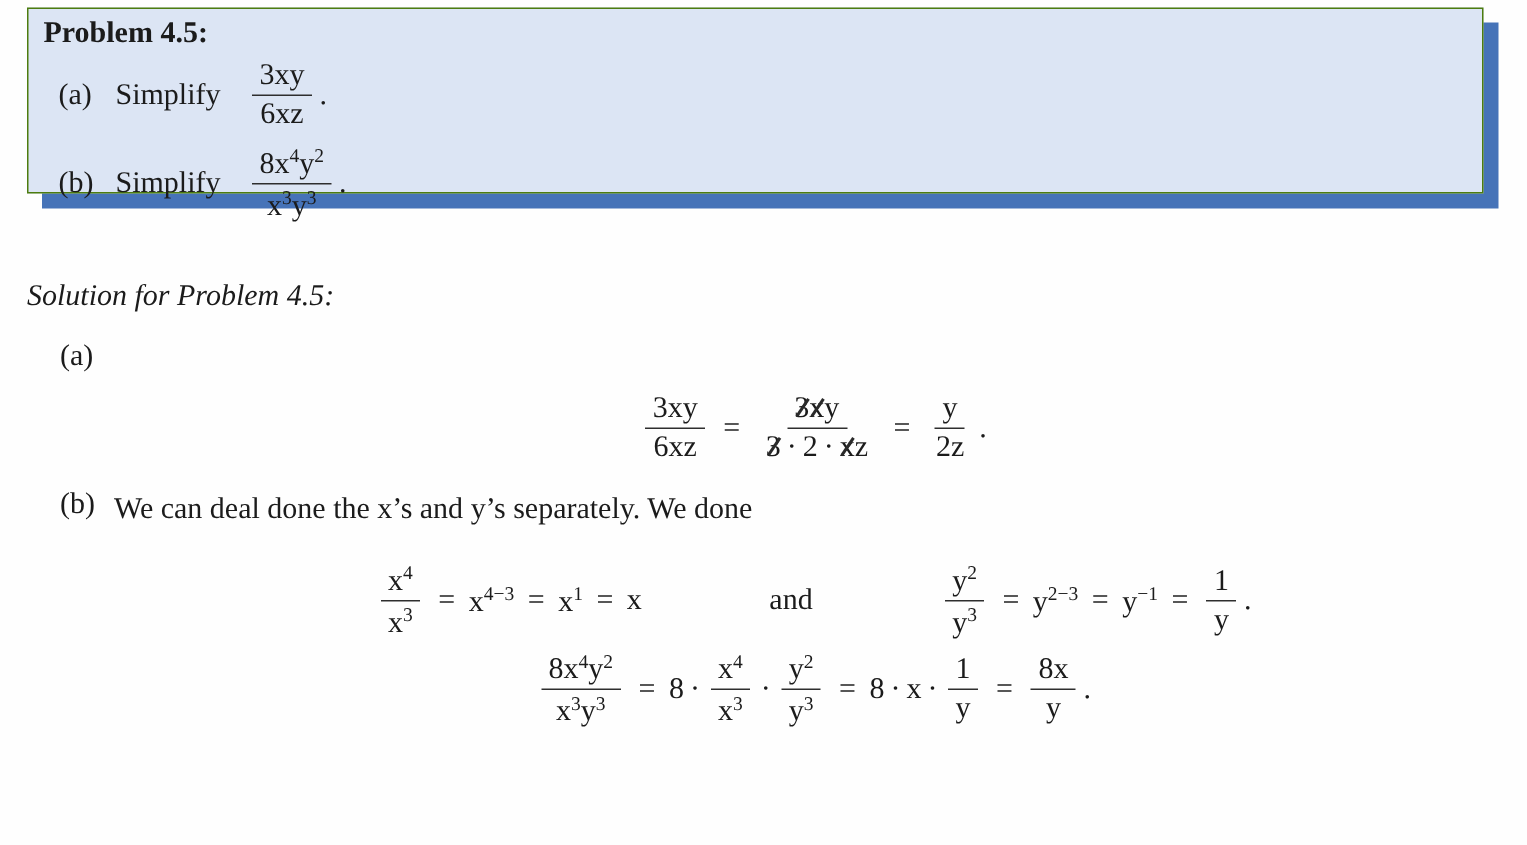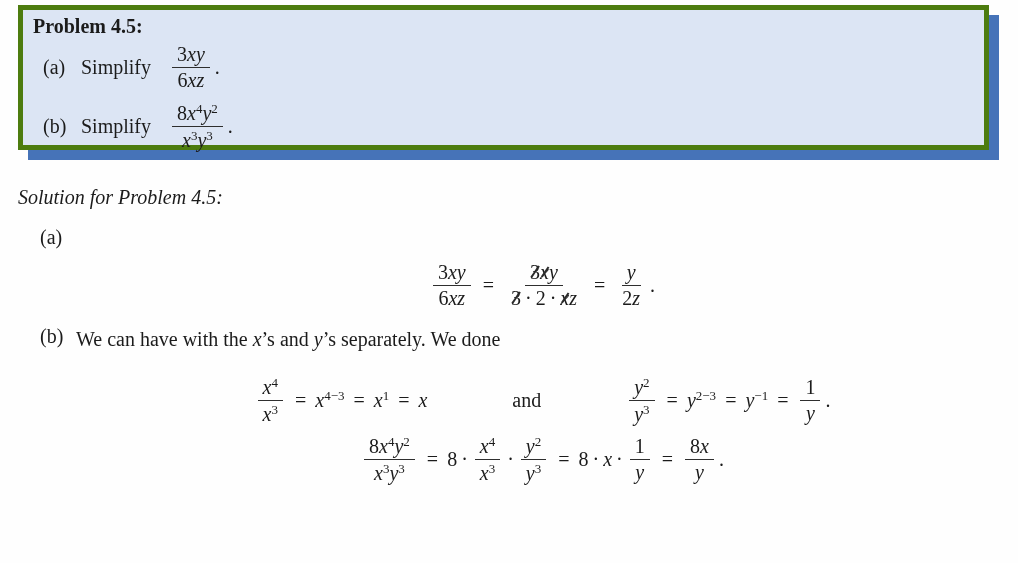--- a/index.html
+++ b/index.html
@@ -6,41 +6,41 @@
   body {
     width:1018px; height:563px; overflow:hidden;
     background:#fefefe;
     font-family:"Liberation Serif", serif;
     color:#1b1b1b; font-size:20px;
   }
   .page { position:relative; width:1018px; height:563px; }
 
   
   .problem-box {
-    position:absolute; left:18px; top:5px; width:971px; height:145px;
+    position:absolute; left:18px; top:5px; width:971px; height:124px;
     box-sizing:border-box;
     background:#dce5f4;
-    border:5px solid #4d7c0f;
+    border:1px solid #4d7c0f;
     box-shadow:10px 10px 0 #4673b8;
     padding:5px 0 0 10px;
   }
   .pb-title { font-weight:bold; font-size:20px; }
   .pb-row { display:flex; align-items:center; margin-left:10px; margin-top:3px; height:52px; }
   .pb-row.rowb { height:58px; margin-top:4px; }
   .pb-label { width:38px; }
   .pb-verb { margin-right:18px; }
 
   
   .frac {
     display:inline-flex; flex-direction:column; align-items:center;
     vertical-align:middle; margin:0 3px; text-align:center; line-height:1.05;
   }
   .frac .num { display:block; padding:0 5px 2px; border-bottom:1.6px solid #2e2e2e; white-space:nowrap; }
   .frac .den { display:block; padding:2px 5px 0; white-space:nowrap; }
-  .mi { font-style:italic; }
+  .mi { }
   .up { font-style:normal; }
   .e  { font-size:13px; vertical-align:7px; font-style:normal; letter-spacing:0; }
   .rel { margin:0 9px; }
   .cdot { margin:0 4px; }
   .per { margin-left:2px; }
   .cancel { position:relative; display:inline-block; }
   .cancel::after {
     content:""; position:absolute; left:-18%; top:47%; width:136%; height:1.6px;
     background:#2a2a2a; transform:rotate(-56deg);
   }
@@ -113,21 +113,21 @@
       <span class="frac">
         <span class="num"><span class="mi">y</span></span>
         <span class="den"><span class="up">2</span><span class="mi">z</span></span>
       </span>
       <span class="per">.</span>
     </div>
 
     <div class="para" style="margin-top:10px;">
       <span class="p-label">(b)</span>
       <div class="p-text">
-        <span>We can have with the </span><span class="mi">x</span><span>’s and </span><span class="mi">y</span><span>’s separately. We done</span>
+        <span>We can deal done the </span><span class="mi">x</span><span>’s and </span><span class="mi">y</span><span>’s separately. We done</span>
       </div>
     </div>
 
     <div class="eq-row eq-b">
       <span style="display:inline-flex;align-items:center;">
         <span class="frac">
           <span class="num"><span class="mi">x</span><span class="e">4</span></span>
           <span class="den"><span class="mi">x</span><span class="e">3</span></span>
         </span>
         <span class="rel">=</span>

